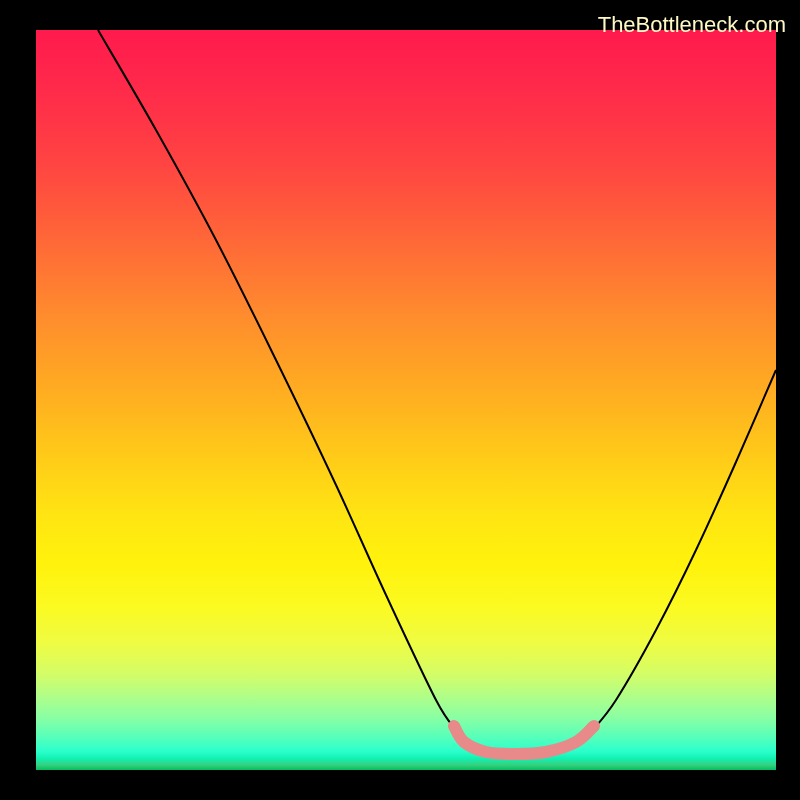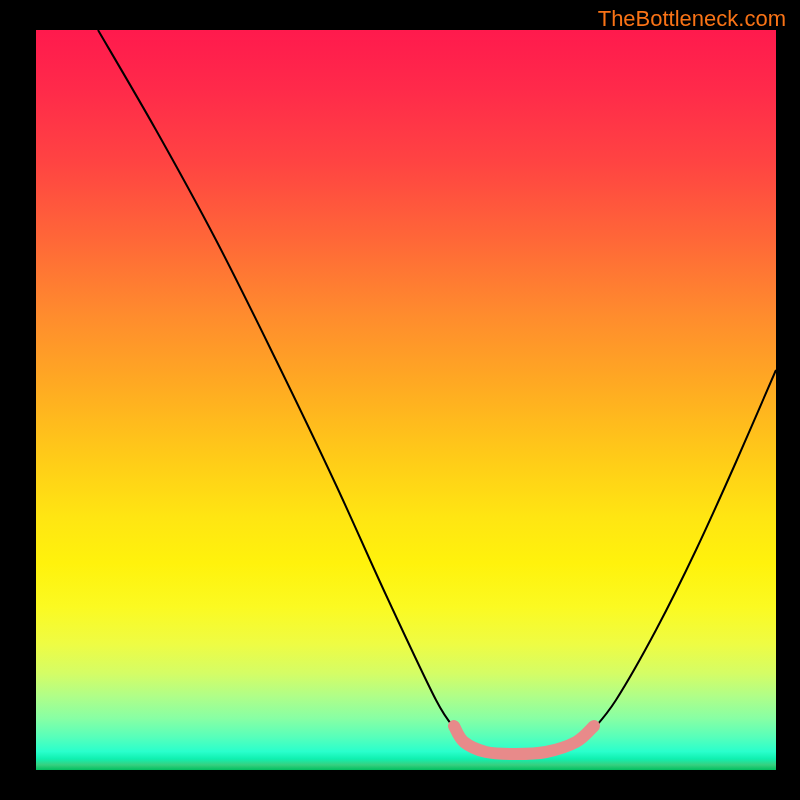--- a/index.html
+++ b/index.html
@@ -6,23 +6,23 @@
     margin: 0;
     padding: 0;
     width: 800px;
     height: 800px;
     background: #000;
     position: relative;
     font-family: Arial, Helvetica, sans-serif;
   }
   .watermark {
     position: absolute;
-    top: 6px;
+    top: 12px;
     right: 14px;
-    color: #f97316;
+    color: #fef9c3;
     font-size: 22px;
     font-weight: 500;
     z-index: 10;
   }
   .plot-area {
     position: absolute;
     left: 36px;
     top: 30px;
     width: 740px;
     height: 740px;

